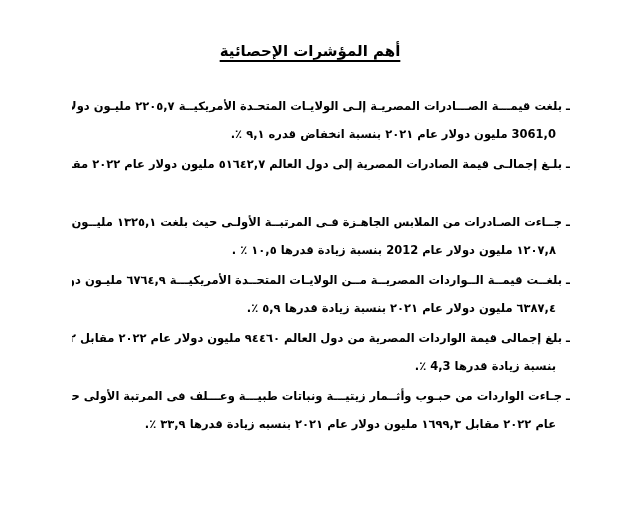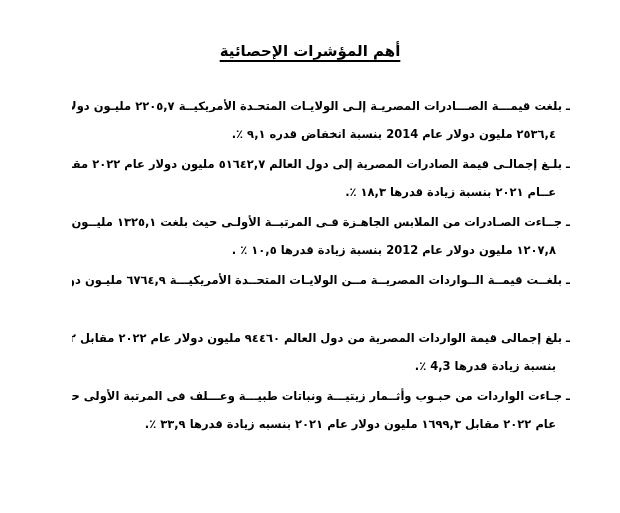--- a/index.html
+++ b/index.html
@@ -77,32 +77,32 @@
 <body>
 
 <div class="page">
   <div class="title">
     <span>أهم المؤشرات الإحصائية</span>
   </div>
 
   <ul class="bullets">
     <li class="bullet">
       <span class="line1">ـ بلغت قيمـــة الصـــادرات المصريـة إلـى الولايـات المتحـدة الأمريكيــة ٢٢٠٥,٧ مليـون دولار عــام ٢٠٢٢ مقابــل</span>
-      <span class="line2">٢٥٣٦,٤ مليون دولار عام 2014 بنسبة انخفاض قدره ٩,١ ٪.</span>
+      <span class="line2">3061,0 مليون دولار عام ٢٠٢١ بنسبة انخفاض قدره ٩,١ ٪.</span>
     </li>
     <li class="bullet">
       <span class="line1">ـ  بلـغ إجمالـى قيمة الصادرات المصرية إلى دول العالم ٥١٦٤٢,٧ مليون دولار عام ٢٠٢٢ مقابـل ٤٣٦٣٦,٩ مليون دولار</span>
-      <span class="line2">عــام ٢٠٢١ بنسبة زيادة قدرها ١٨,٣ ٪.</span>
     </li>
     <li class="bullet">
       <span class="line1">ـ جــاءت الصـادرات من الملابس الجاهـزة فـى المرتبــة الأولـى حيث بلغت ١٣٢٥,١ مليــون دولار عــام ٢٠٢٢ مقابــل</span>
       <span class="line2">١٢٠٧,٨ مليون دولار عام 2012  بنسبة زيادة قدرها ١٠,٥ ٪ .</span>
     </li>
     <li class="bullet">
       <span class="line1">ـ  بلغــت قيمــة الــواردات المصريــة مــن الولايـات المتحــدة الأمريكيـــة ٦٧٦٤,٩ مليـون دولار  عـــام ٢٠٢٢ مقابــل</span>
+      <span class="line2">٦٣٨٧,٤ مليون دولار  عام ٢٠٢١ بنسبة زيادة قدرها ٥,٩ ٪.</span>
     </li>
     <li class="bullet">
       <span class="line1">ـ بلغ إجمالى قيمة الواردات المصرية من دول العالم ٩٤٤٦٠ مليون دولار عام ٢٠٢٢ مقابل ٨٩٢٠٦,٢ مليون دولار  عام ٢٠٢١</span>
       <span class="line2">بنسبة زيادة قدرها 4,3 ٪.</span>
     </li>
     <li class="bullet">
       <span class="line1">ـ  جـاءت الواردات من حبـوب وأثــمار زيتيـــة ونباتات طبيـــة وعـــلف فى المرتبة الأولى حيث بلغت ٢٢٧٥,٢ مليــون دولار</span>
       <span class="line2">عام ٢٠٢٢ مقابل ١٦٩٩,٣ مليون دولار عام ٢٠٢١  بنسبه زيادة قدرها ٣٣,٩ ٪.</span>
     </li>
   </ul>

